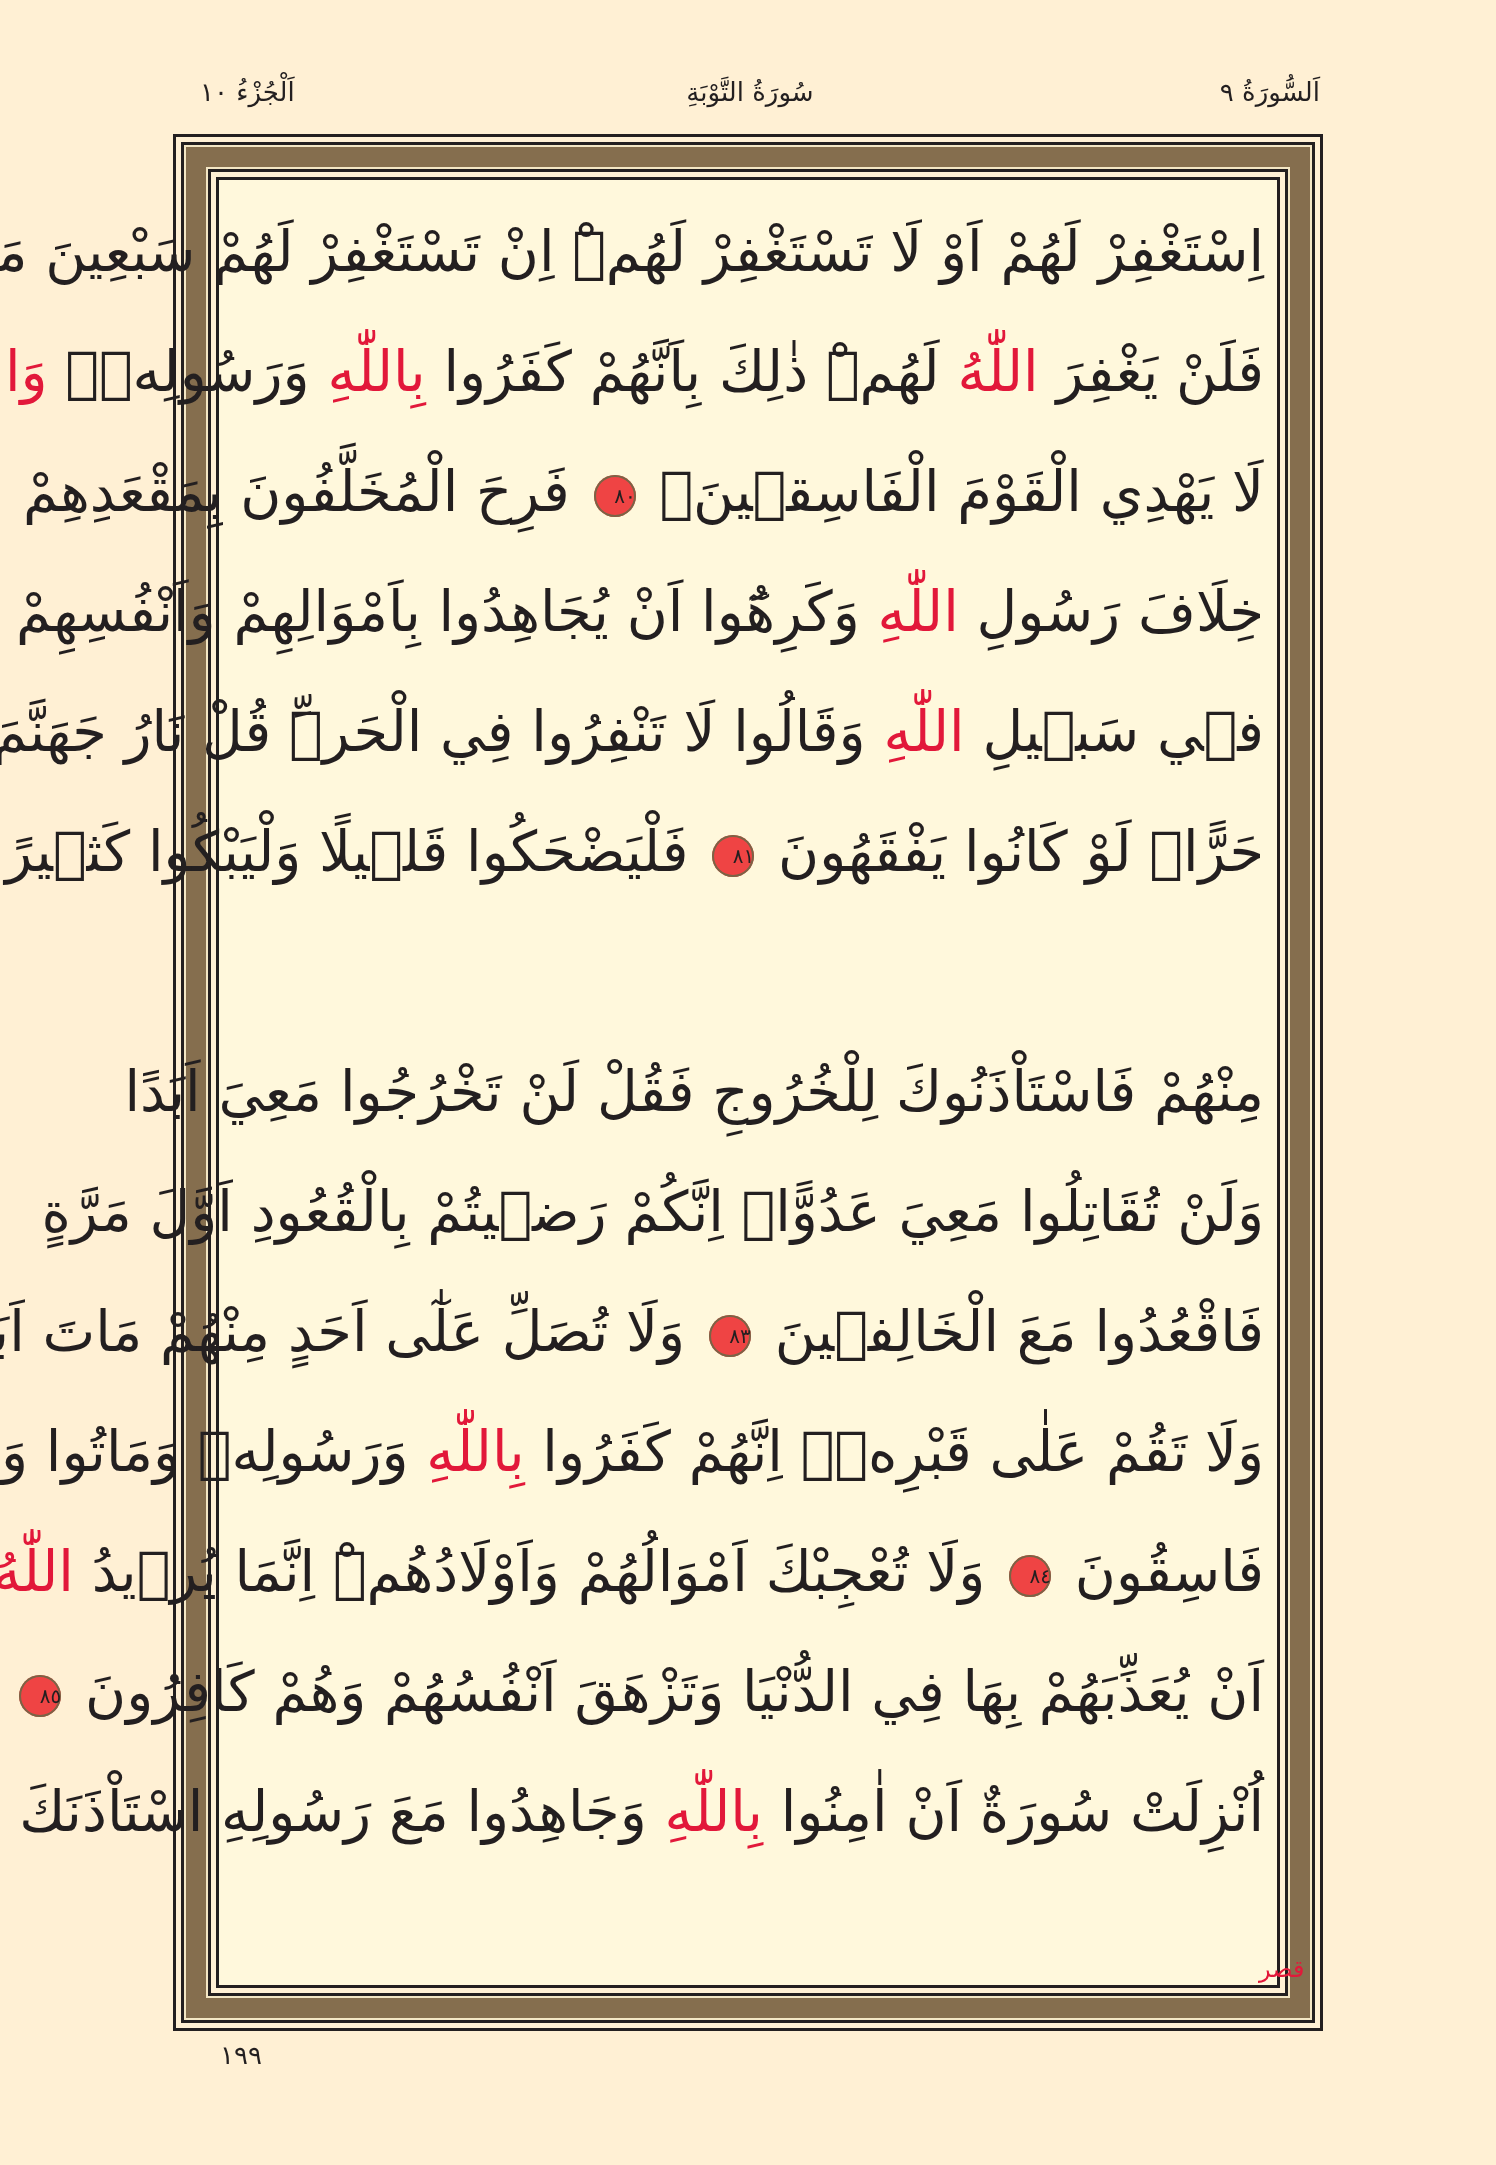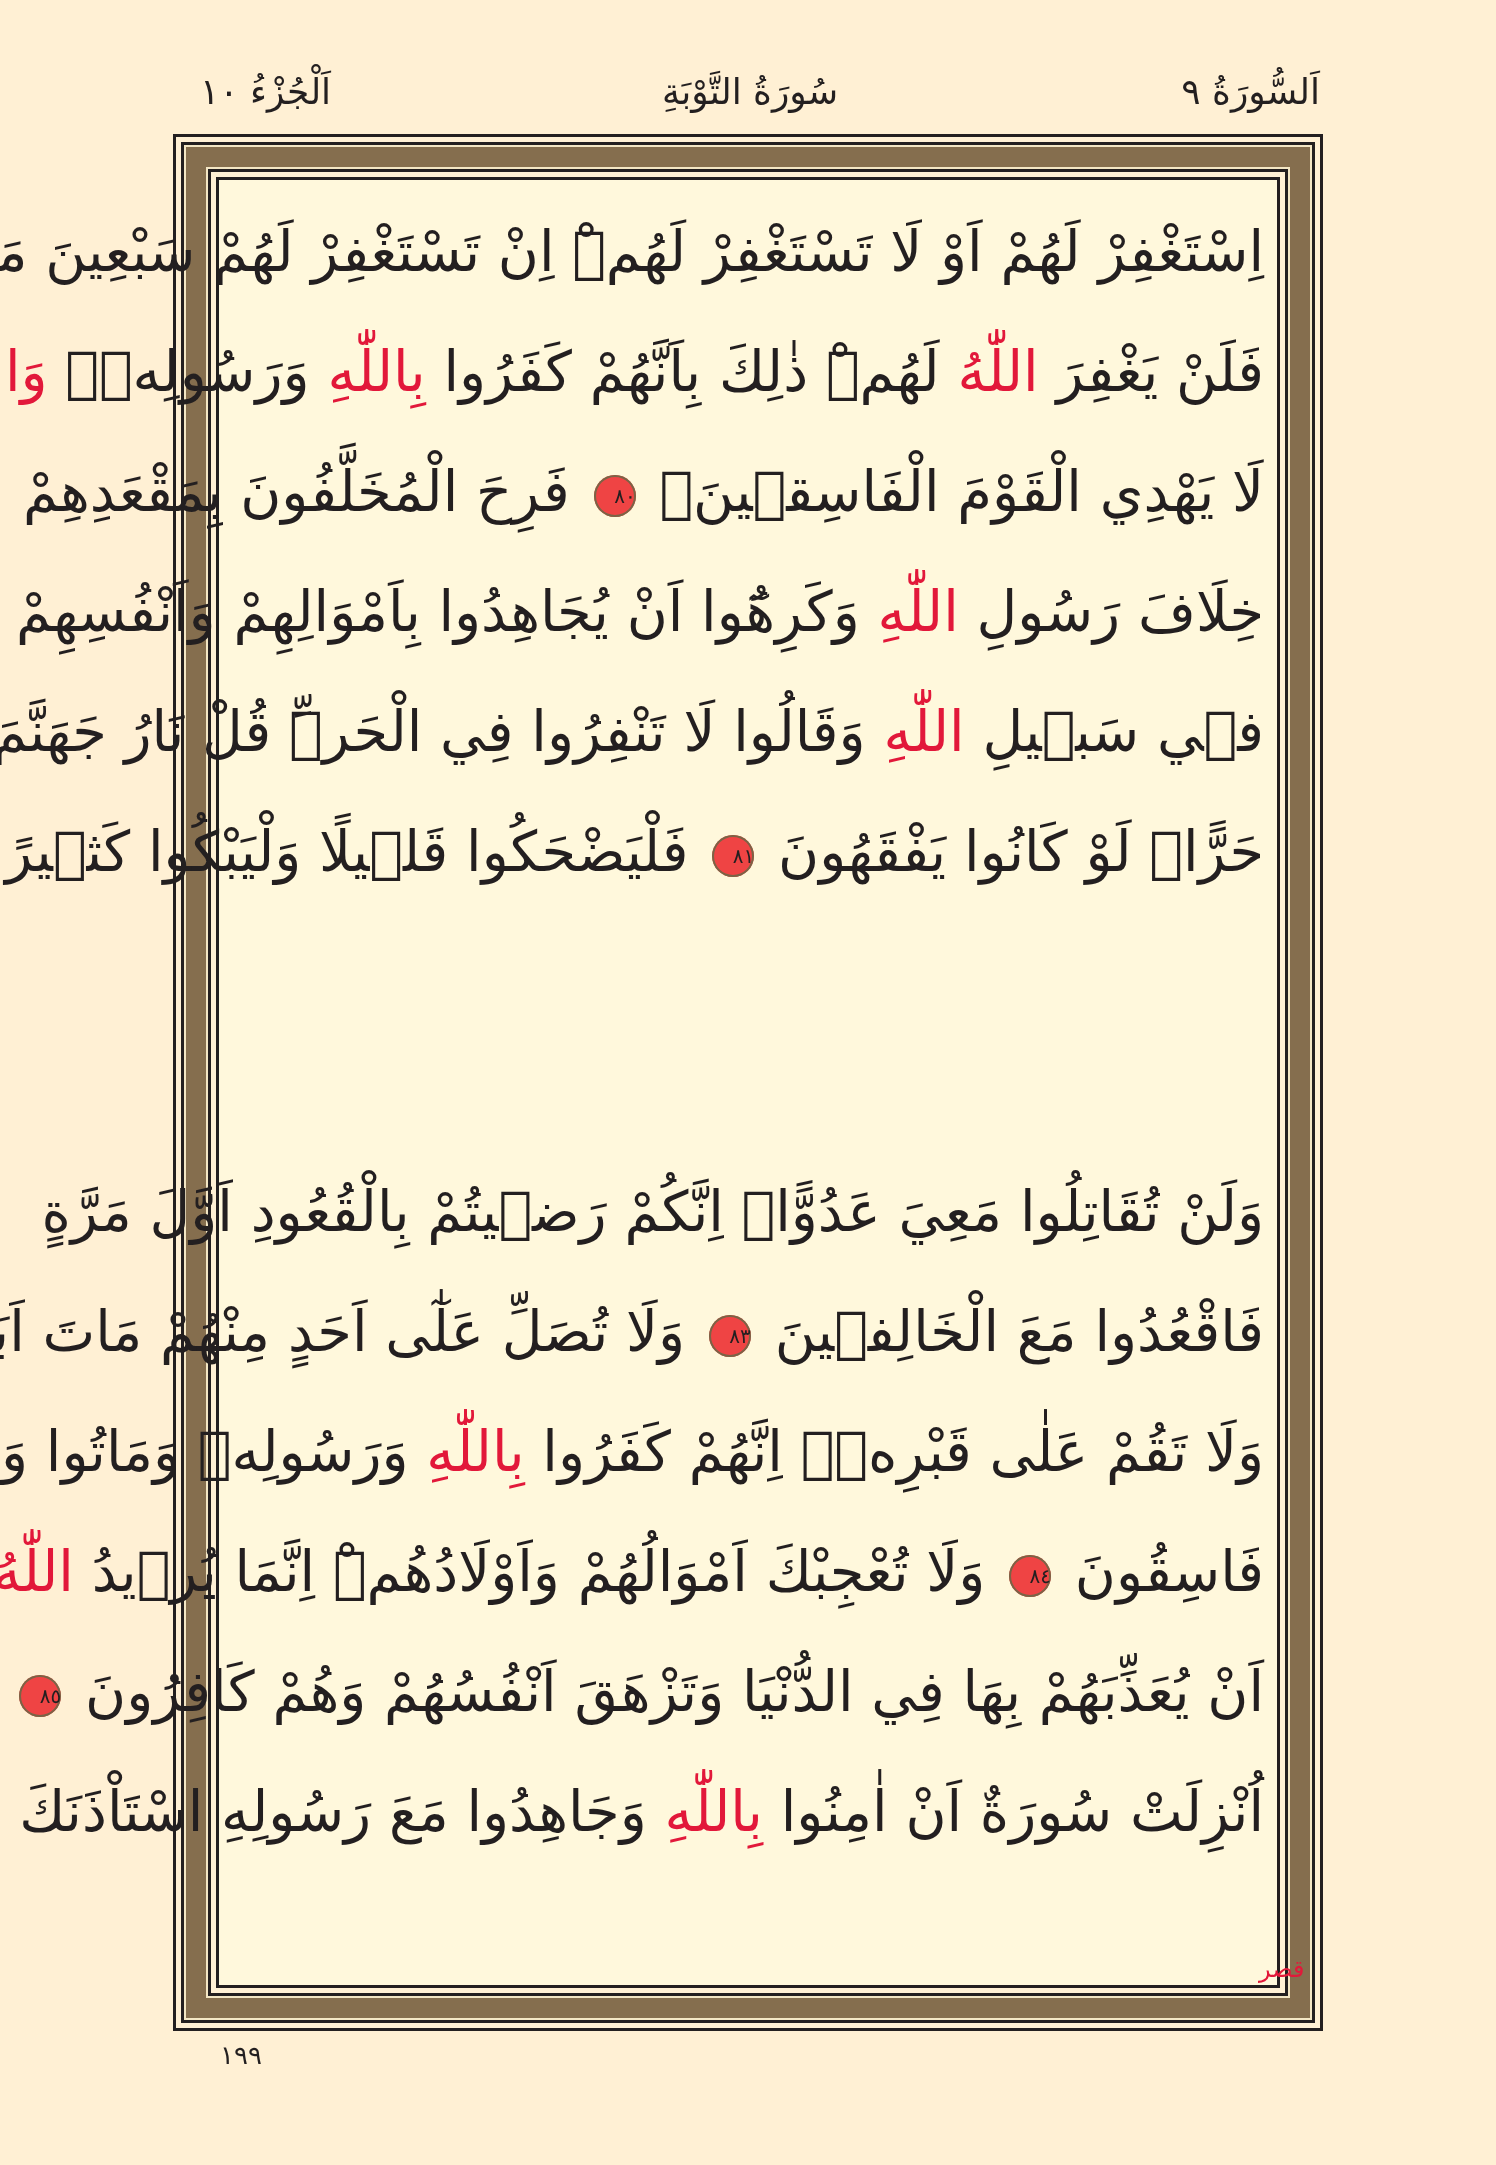--- a/index.html
+++ b/index.html
@@ -4,21 +4,21 @@
 <style>
   html, body { margin:0; padding:0; }
   body {
     width:1496px; height:2165px; position:relative; overflow:hidden;
     background:#fff0d4;
     font-family:"DejaVu Serif", serif;
     color:#231f20;
   }
   .hdr {
     position:absolute; top:62px; height:60px; line-height:60px;
-    font-size:36px; direction:rtl; white-space:nowrap;
+    font-size:26px; direction:rtl; white-space:nowrap;
     font-family:"DejaVu Sans", sans-serif;
   }
   #hdr-surah-num { left:1150px; width:170px; text-align:right; }
   #hdr-surah-name { left:560px; width:380px; text-align:center; }
   #hdr-juz { left:200px; width:170px; text-align:left; }
 
   
   .frame { position:absolute; box-sizing:border-box; }
   #f1 { left:173px; top:134px; width:1150px; height:1897px; border:3px solid #231f20; background:#fff0d4; }
   #f2 { left:181px; top:142px; width:1134px; height:1881px; border:3px solid #231f20; background:#f3e6c4; }
@@ -67,20 +67,21 @@
 <div class="frame" id="f5"></div>
 <div class="frame" id="f6"></div>
 
 <div class="text-area" id="text-area">
     <div class="ln" style="top: 10px;"><span>اِسْتَغْفِرْ لَهُمْ اَوْ لَا تَسْتَغْفِرْ لَهُمْۜ اِنْ تَسْتَغْفِرْ لَهُمْ سَبْعِينَ مَرَّةً</span></div>
     <div class="ln" style="top: 130px;"><span>فَلَنْ يَغْفِرَ </span><span class="red">اللّٰهُ</span><span> لَهُمْۜ ذٰلِكَ بِاَنَّهُمْ كَفَرُوا </span><span class="red">بِاللّٰهِ</span><span> وَرَسُولِه۪ۜ </span><span class="red">وَاللّٰهُ</span></div>
     <div class="ln" style="top: 250px;"><span>لَا يَهْدِي الْقَوْمَ الْفَاسِق۪ينَ۟ </span><span class="vm">٨٠</span><span> فَرِحَ الْمُخَلَّفُونَ بِمَقْعَدِهِمْ</span></div>
     <div class="ln" style="top: 370px;"><span>خِلَافَ رَسُولِ </span><span class="red">اللّٰهِ</span><span> وَكَرِهُٓوا اَنْ يُجَاهِدُوا بِاَمْوَالِهِمْ وَاَنْفُسِهِمْ</span></div>
     <div class="ln" style="top: 490px;"><span>ف۪ي سَب۪يلِ </span><span class="red">اللّٰهِ</span><span> وَقَالُوا لَا تَنْفِرُوا فِي الْحَرِّۜ قُلْ نَارُ جَهَنَّمَ اَشَدُّ</span></div>
     <div class="ln" style="top: 610px;"><span>حَرًّاۜ لَوْ كَانُوا يَفْقَهُونَ </span><span class="vm">٨١</span><span> فَلْيَضْحَكُوا قَل۪يلًا وَلْيَبْكُوا كَث۪يرًاۚ</span></div>
+    <div class="ln" style="top: 850px;"><span>مِنْهُمْ فَاسْتَاْذَنُوكَ لِلْخُرُوجِ فَقُلْ لَنْ تَخْرُجُوا مَعِيَ اَبَدًا</span></div>
     <div class="ln" style="top: 970px;"><span>وَلَنْ تُقَاتِلُوا مَعِيَ عَدُوًّاۜ اِنَّكُمْ رَض۪يتُمْ بِالْقُعُودِ اَوَّلَ مَرَّةٍ</span></div>
     <div class="ln" style="top: 1090px;"><span>فَاقْعُدُوا مَعَ الْخَالِف۪ينَ </span><span class="vm">٨٣</span><span> وَلَا تُصَلِّ عَلٰٓى اَحَدٍ مِنْهُمْ مَاتَ اَبَدًا</span></div>
     <div class="ln" style="top: 1210px;"><span>وَلَا تَقُمْ عَلٰى قَبْرِه۪ۜ اِنَّهُمْ كَفَرُوا </span><span class="red">بِاللّٰهِ</span><span> وَرَسُولِه۪ وَمَاتُوا وَهُمْ</span></div>
     <div class="ln" style="top: 1330px;"><span>فَاسِقُونَ </span><span class="vm">٨٤</span><span> وَلَا تُعْجِبْكَ اَمْوَالُهُمْ وَاَوْلَادُهُمْۜ اِنَّمَا يُر۪يدُ </span><span class="red">اللّٰهُ</span></div>
     <div class="ln" style="top: 1450px;"><span>اَنْ يُعَذِّبَهُمْ بِهَا فِي الدُّنْيَا وَتَزْهَقَ اَنْفُسُهُمْ وَهُمْ كَافِرُونَ </span><span class="vm">٨٥</span><span> وَاِذَٓا</span></div>
     <div class="ln" style="top: 1570px;"><span>اُنْزِلَتْ سُورَةٌ اَنْ اٰمِنُوا </span><span class="red">بِاللّٰهِ</span><span> وَجَاهِدُوا مَعَ رَسُولِهِ اسْتَاْذَنَكَ</span></div>
   </div>
 
 <div id="note">قصر</div>
 <div id="page-num">١٩٩</div>

